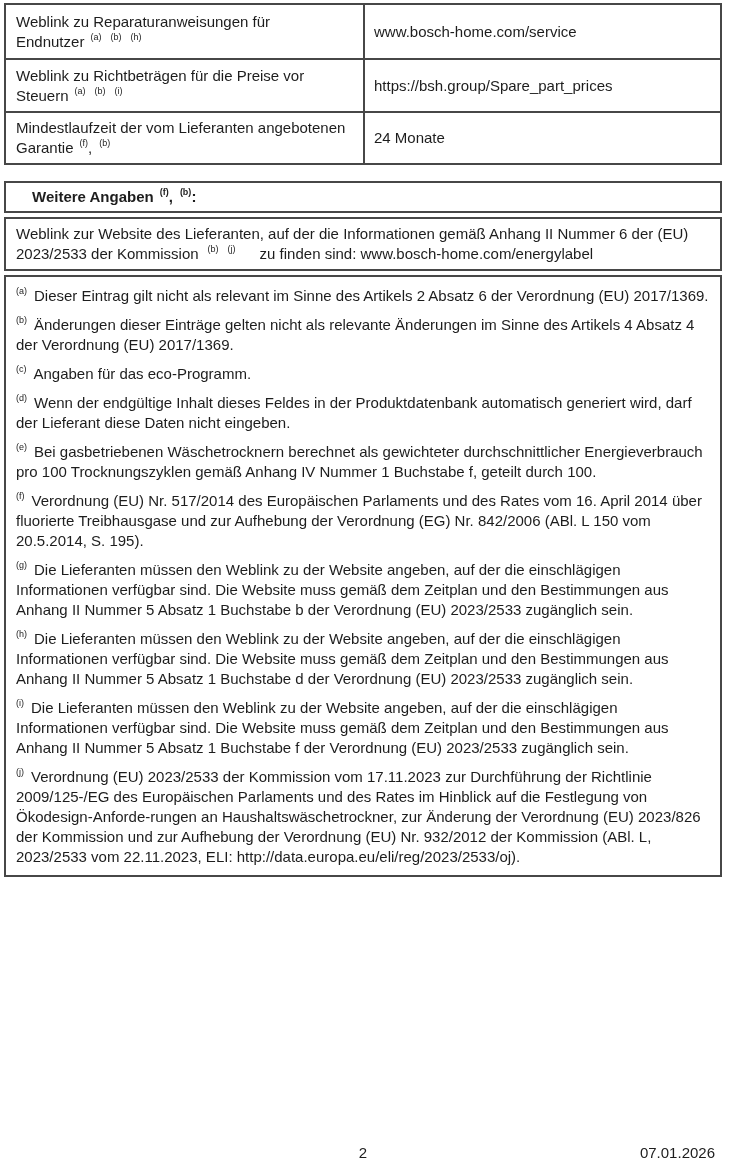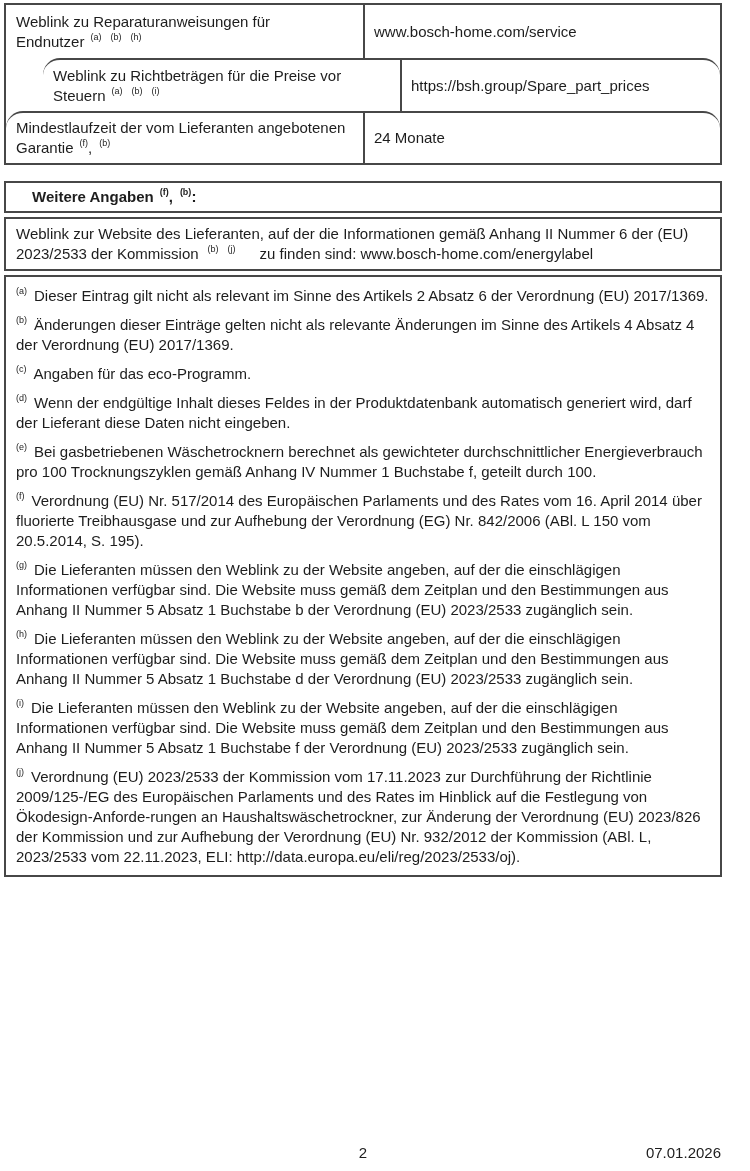--- a/index.html
+++ b/index.html
@@ -11,33 +11,33 @@
     position: relative;
     overflow: hidden;
   }
   .page {
     position: absolute; left: 4px; top: 3px; width: 718px;
     font-size: 15px; line-height: 20px;
   }
   .box { border: 2px solid #474747; background: #fff; box-sizing: border-box; }
 
   
-  .maintable .trow { display: flex; border-radius: 17px; }
+  .maintable .trow { display: flex; }
   .maintable .trow + .trow { border-top: 2px solid #474747; }
   .cell-label {
     width: 359px; box-sizing: border-box;
     border-right: 2px solid #474747;
     padding: 5px 10px;
     display: flex; align-items: center;
   }
   .cell-value {
     flex: 1; display: flex; align-items: center;
     padding: 7px 9px;
   }
-  .r1 { min-height: 53px; } .r2 { min-height: 51px; margin-left: 37px; } .r3 { min-height: 42px; justify-content: space-between; }
+  .r1 { min-height: 53px; } .r2 { min-height: 51px; } .r3 { min-height: 42px; justify-content: space-between; }
 
   sup.fn { font-size: 9px; line-height: 0; position: relative; top: -1px; }
   sup.fn.sp { margin-left: 6px; }
   sup.fn.sp2 { margin-left: 9px; }
   .comma { margin-right: 1px; }
 
   .weitere {
     margin-top: 16px; padding: 4px 26px; font-weight: bold;
   }
   .weblinknote {
@@ -49,21 +49,21 @@
   .footnotes p { margin: 0 0 9px 0; }
   .footnotes p:last-child { margin-bottom: 0; }
   .footnotes sup.fn { margin-right: 7px; }
   .aftersup { margin-left: 24px; }
 
   .footer {
     position: absolute; top: 1143px; left: 4px; width: 726px;
     font-size: 15px; line-height: 20px;
   }
   .footer .pagenum { position: absolute; left: 0; width: 718px; text-align: center; }
-  .footer .date { position: absolute; right: 9px; }
+  .footer .date { position: absolute; right: 15px; }
 </style>
 </head>
 <body>
 
 <div class="page">
 
   <div class="box maintable">
 
     <div class="trow r1">
       <div class="cell-label">

